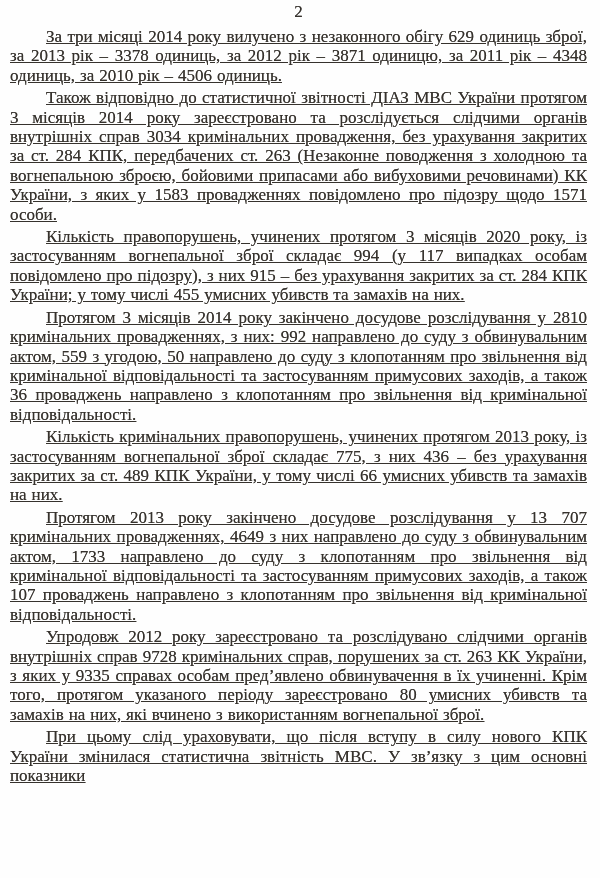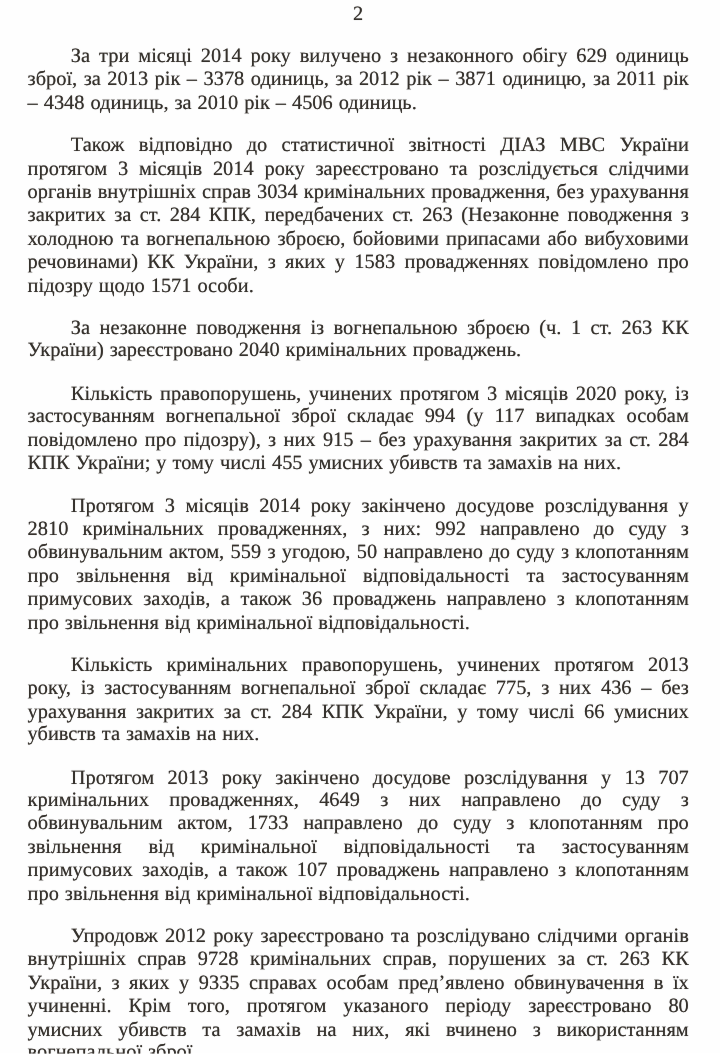--- a/index.html
+++ b/index.html
@@ -24,33 +24,33 @@
     color: #36322d;
     text-shadow: 0 0 0.6px rgba(54, 50, 45, 0.75);
     text-align: justify;
   }
   .page-number {
     text-align: center;
     height: 19px;
     margin-bottom: 6px;
   }
   .page p {
-    margin: 16px;
+    margin: 3px;
     padding: 0;
     text-indent: 36px;
     word-spacing: 0.04em;
+    text-decoration: underline;
   }
 </style>
 </head>
 <body>
 
 <div class="page">
   <div class="page-number">2</div>
   <p>За три місяці 2014 року вилучено з незаконного обігу 629 одиниць зброї, за 2013 рік – 3378 одиниць, за 2012 рік – 3871 одиницю, за 2011 рік – 4348 одиниць, за 2010 рік – 4506 одиниць.</p>
   <p>Також відповідно до статистичної звітності ДІАЗ МВС України протягом 3 місяців 2014 року зареєстровано та розслідується слідчими органів внутрішніх справ 3034 кримінальних провадження, без урахування закритих за ст. 284 КПК, передбачених ст. 263 (Незаконне поводження з холодною та вогнепальною зброєю, бойовими припасами або вибуховими речовинами) КК України, з яких у 1583 провадженнях повідомлено про підозру щодо 1571 особи.</p>
-  <p>За незаконне поводження із вогнепальною зброєю (ч. 1 ст. 263 КК України) зареєстровано 2040 кримінальних проваджень.</p>
   <p>Кількість правопорушень, учинених протягом 3 місяців 2020 року, із застосуванням вогнепальної зброї складає 994 (у 117 випадках особам повідомлено про підозру), з них 915 – без урахування закритих за ст. 284 КПК України; у тому числі 455 умисних убивств та замахів на них.</p>
   <p>Протягом 3 місяців 2014 року закінчено досудове розслідування у 2810 кримінальних провадженнях, з них: 992 направлено до суду з обвинувальним актом, 559 з угодою, 50 направлено до суду з клопотанням про звільнення від кримінальної відповідальності та застосуванням примусових заходів, а також 36 проваджень направлено з клопотанням про звільнення від кримінальної відповідальності.</p>
-  <p>Кількість кримінальних правопорушень, учинених протягом 2013 року, із застосуванням вогнепальної зброї складає 775, з них 436 – без урахування закритих за ст. 284 КПК України, у тому числі 66 умисних убивств та замахів на них.</p>
+  <p>Кількість кримінальних правопорушень, учинених протягом 2013 року, із застосуванням вогнепальної зброї складає 775, з них 436 – без урахування закритих за ст. 489 КПК України, у тому числі 66 умисних убивств та замахів на них.</p>
   <p>Протягом 2013 року закінчено досудове розслідування у 13 707 кримінальних провадженнях, 4649 з них направлено до суду з обвинувальним актом, 1733 направлено до суду з клопотанням про звільнення від кримінальної відповідальності та застосуванням примусових заходів, а також 107 проваджень направлено з клопотанням про звільнення від кримінальної відповідальності.</p>
   <p>Упродовж 2012 року зареєстровано та розслідувано слідчими органів внутрішніх справ 9728 кримінальних справ, порушених за ст. 263 КК України, з яких у 9335 справах особам пред’явлено обвинувачення в їх учиненні. Крім того, протягом указаного періоду зареєстровано 80 умисних убивств та замахів на них, які вчинено з використанням вогнепальної зброї.</p>
   <p>При цьому слід ураховувати, що після вступу в силу нового КПК України змінилася статистична звітність МВС. У зв’язку з цим основні показники</p>
 </div>
 
 </body></html>

